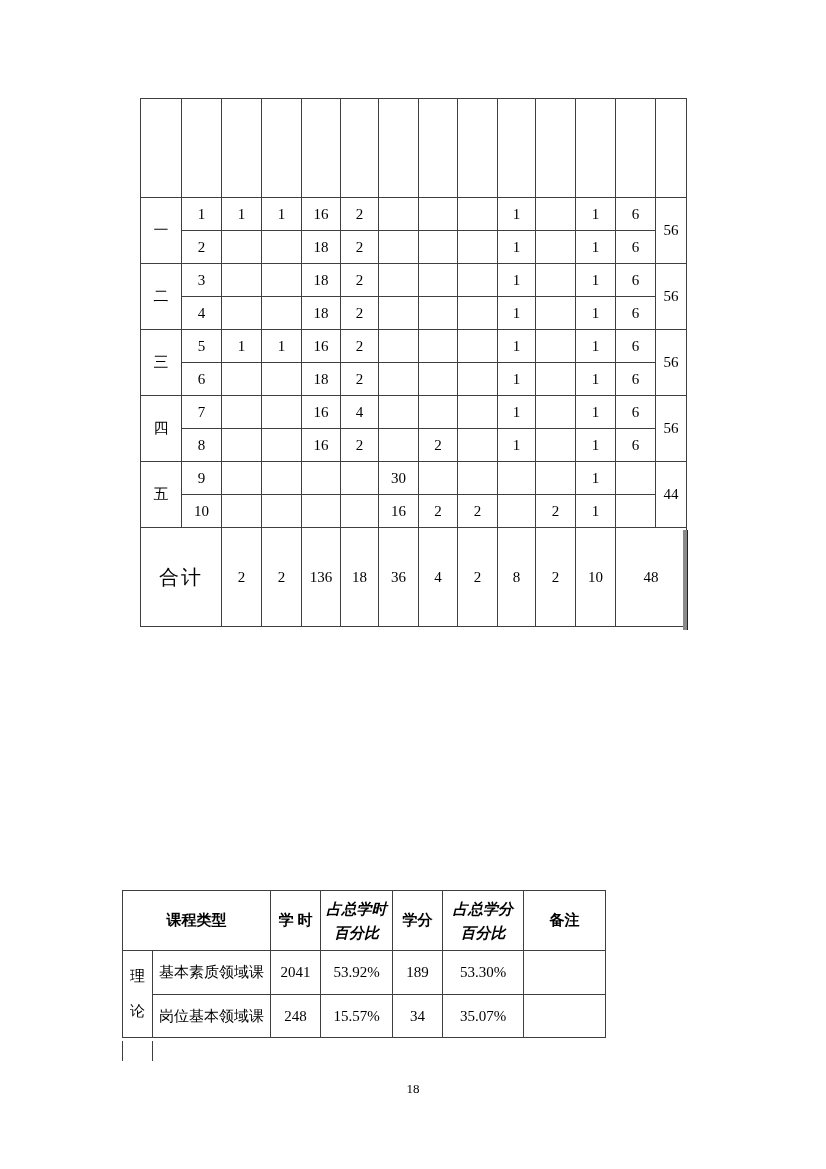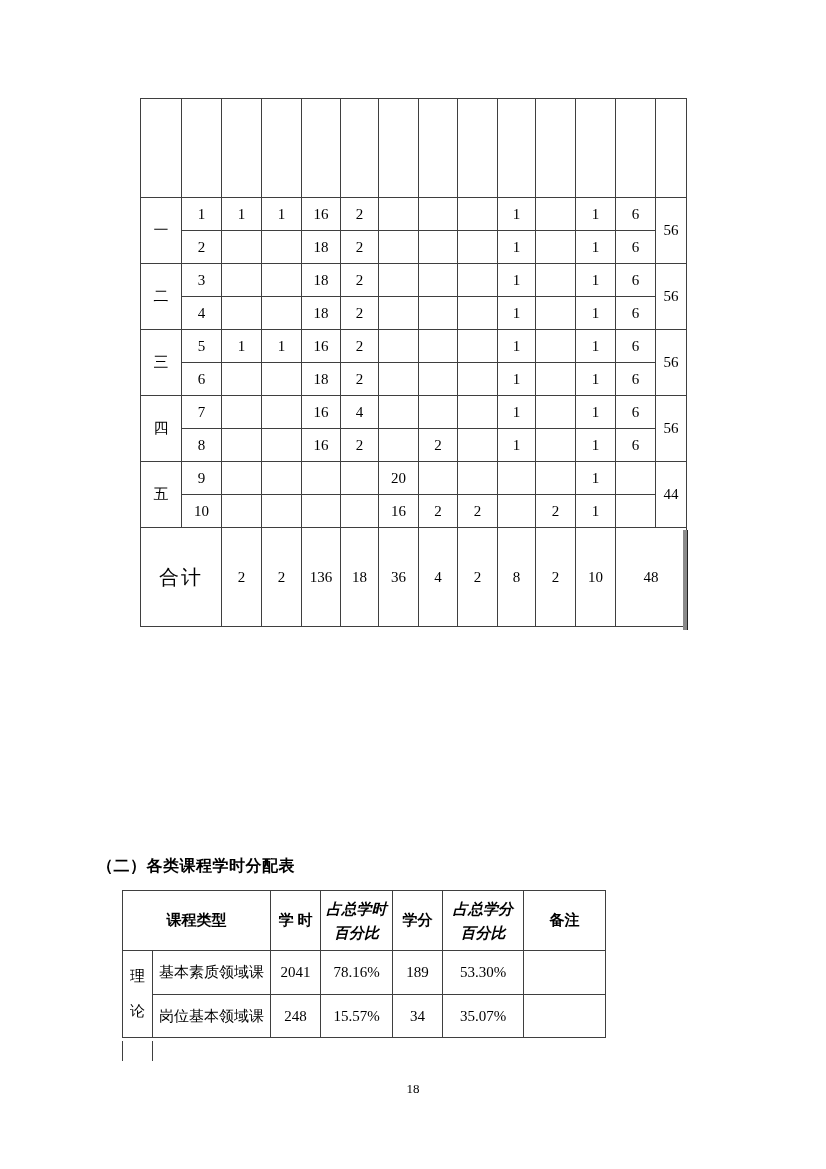--- a/index.html
+++ b/index.html
@@ -209,21 +209,21 @@
           <td>6</td>
     </tr>
 
     <tr class="dr">
       <td class="gl" rowspan="2">五</td>
       <td>9</td>
           <td></td>
           <td></td>
           <td></td>
           <td></td>
-          <td>20</td>
+          <td>30</td>
           <td></td>
           <td></td>
           <td></td>
           <td></td>
           <td>1</td>
           <td></td>
       <td class="tt" rowspan="2">44</td>
     </tr>
     <tr class="dr">
       <td>10</td>
@@ -252,21 +252,20 @@
       <td>8</td>
       <td>2</td>
       <td>10</td>
       <td colspan="2">48</td>
     </tr>
   </tbody>
     </table>
 
   <div class="edge-band"></div>
 
-  <div class="sec-title">（二）各类课程学时分配表</div>
 
   <table class="t2">
     <colgroup>
       <col style="width:30px">
         <col style="width:118px">
         <col style="width:50px">
       <col style="width:72px">
         <col style="width:50px">
         <col style="width:81px">
         <col style="width:82px">
@@ -288,21 +287,21 @@
     </tr>
     <tr class="r1">
       <td rowspan="2">
         <div class="vstack">
           <span>理</span>
           <span>论</span>
         </div>
       </td>
       <td>基本素质领域课</td>
       <td>2041</td>
-      <td>78.16%</td>
+      <td>53.92%</td>
       <td>189</td>
       <td>53.30%</td>
       <td></td>
     </tr>
     <tr class="r2">
       <td>岗位基本领域课</td>
       <td>248</td>
       <td>15.57%</td>
       <td>34</td>
       <td>35.07%</td>

